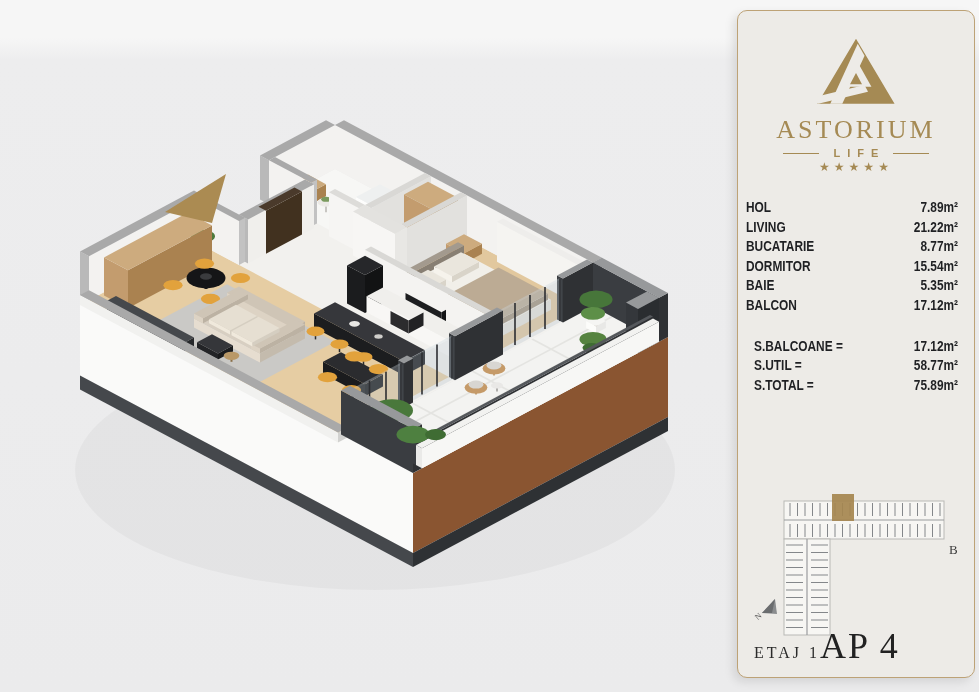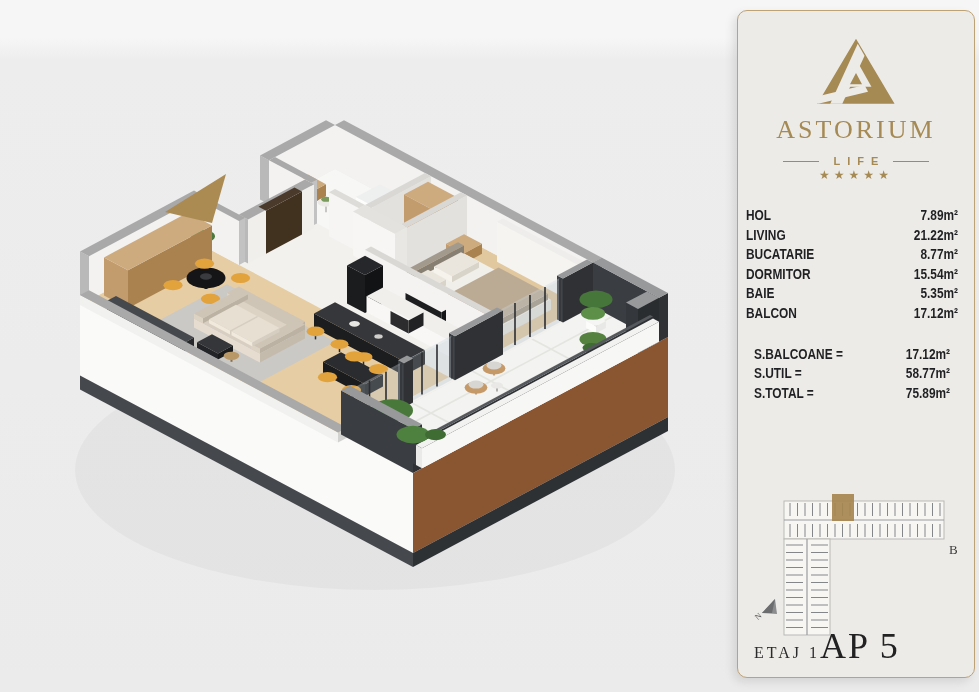--- a/index.html
+++ b/index.html
@@ -12,29 +12,29 @@
   .panel{
     position:absolute;left:737px;top:10px;width:236px;height:666px;
     background:#edebe7;border:1px solid #bda276;border-radius:10px;
     box-shadow:-4px 4px 10px rgba(0,0,0,.10);
   }
   .logo-wrap{text-align:center;margin-top:26px;height:72px;}
   .brand-name{
     font-family:"Liberation Serif",serif;font-size:26px;letter-spacing:3px;
     text-align:center;margin-top:6px;line-height:30px;
   }
-  .life-row{display:flex;align-items:center;justify-content:center;gap:8px;margin-top:9px;height:14px;}
+  .life-row{display:flex;align-items:center;justify-content:center;gap:8px;margin-top:1px;height:14px;}
   .life-row .rule{width:36px;height:1px;background:#a58a54;}
   .life-text{font-size:11px;letter-spacing:7px;text-indent:7px;color:#a58a54;font-weight:bold;}
   .stars{text-align:center;color:#a58a54;font-size:12px;letter-spacing:4px;height:16px;}
   .areas{margin:22px 16px 0 8px;}
   .condense{width:122%;transform:scaleX(.82);transform-origin:left top;}
   .area-row{display:flex;justify-content:space-between;font-weight:700;font-size:14.5px;
     line-height:19.6px;color:#1f2023;}
-  .totals{margin:21px 24px 0 16px;text-align:right;}
+  .totals{margin:21px 16px 0 16px;text-align:right;}
   .locator{position:absolute;left:10px;top:476px;width:214px;height:176px;}
   .panel-footer{position:absolute;left:16px;right:16px;bottom:10px;display:flex;
     align-items:baseline;font-family:"Liberation Serif",serif;color:#2b2b2b;}
   .floor-label{font-size:16px;letter-spacing:3px;}
   .ap-label{font-size:36px;letter-spacing:2px;color:#222;}
 </style>
 </head>
 <body>
 
 <div class="stage">
@@ -409,16 +409,16 @@
         <rect x="84" y="7" width="22" height="27" fill="#a5854f" opacity="0.92"></rect>
         <text x="201" y="67" font-size="13" font-family="Liberation Serif, serif" fill="#3a3a3a">B</text>
         <path d="M14 126 L27 112 L29 127 Z" fill="#8b8d8f"></path>
         <path d="M14 126 L27 112 L24 126 Z" fill="#6b6d6f"></path>
         <text x="7" y="132" font-size="8" font-family="Liberation Serif, serif" fill="#555" transform="rotate(-40 10 129)">N</text>
       </svg>
   </div>
 
   <div class="panel-footer">
     <span class="floor-label">ETAJ 1</span>
-    <span class="ap-label">AP 5</span>
+    <span class="ap-label">AP 4</span>
   </div>
 
 </div>
 
 </body></html>

